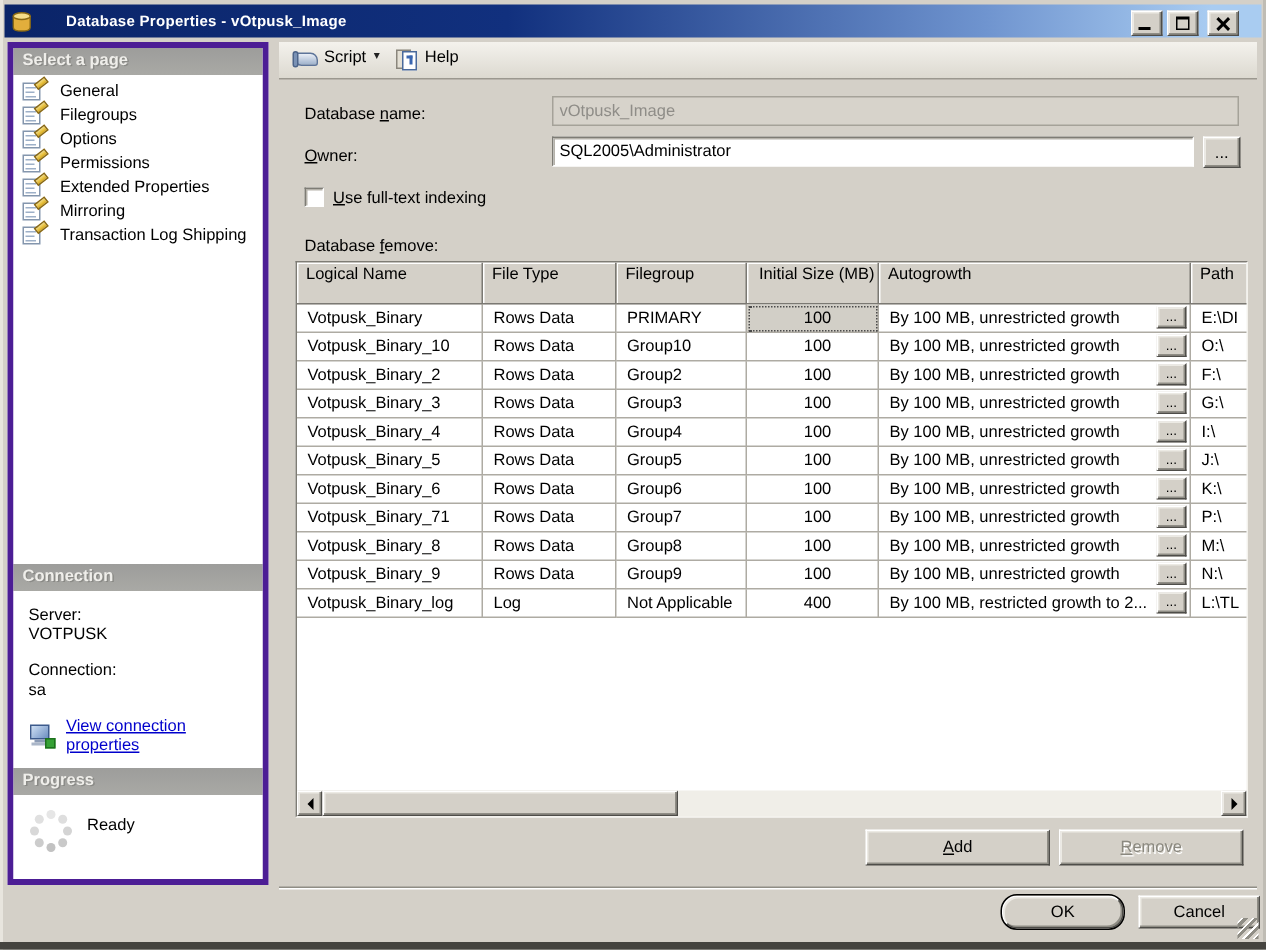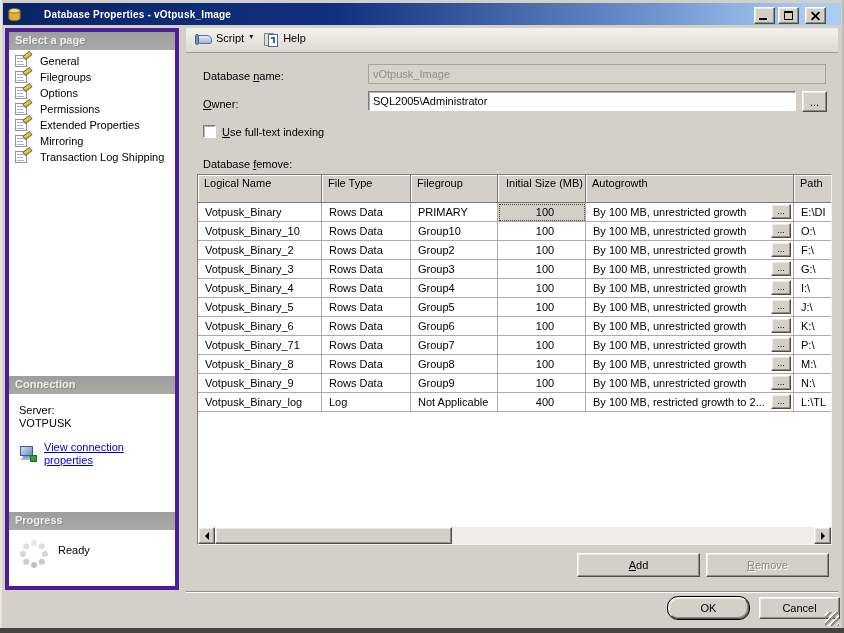--- a/index.html
+++ b/index.html
@@ -214,20 +214,24 @@
         </span>
         <span class="page-label">Transaction Log Shipping</span>
       </div>
       </div>
     <div class="side-header">Connection</div>
     <div class="conn-body">
       <div class="conn-block">
         <div>Server:</div>
         <div>VOTPUSK</div>
       </div>
+      <div class="conn-block">
+        <div>Connection:</div>
+        <div>sa</div>
+      </div>
       <div class="link-row">
         <span class="conn-icon">
           <span class="ci-mon"></span>
             <span class="ci-base"></span>
             <span class="ci-foot"></span>
             <span class="ci-plus"></span>
         </span>
         <span class="link">View connection properties</span>
       </div>
     </div>

